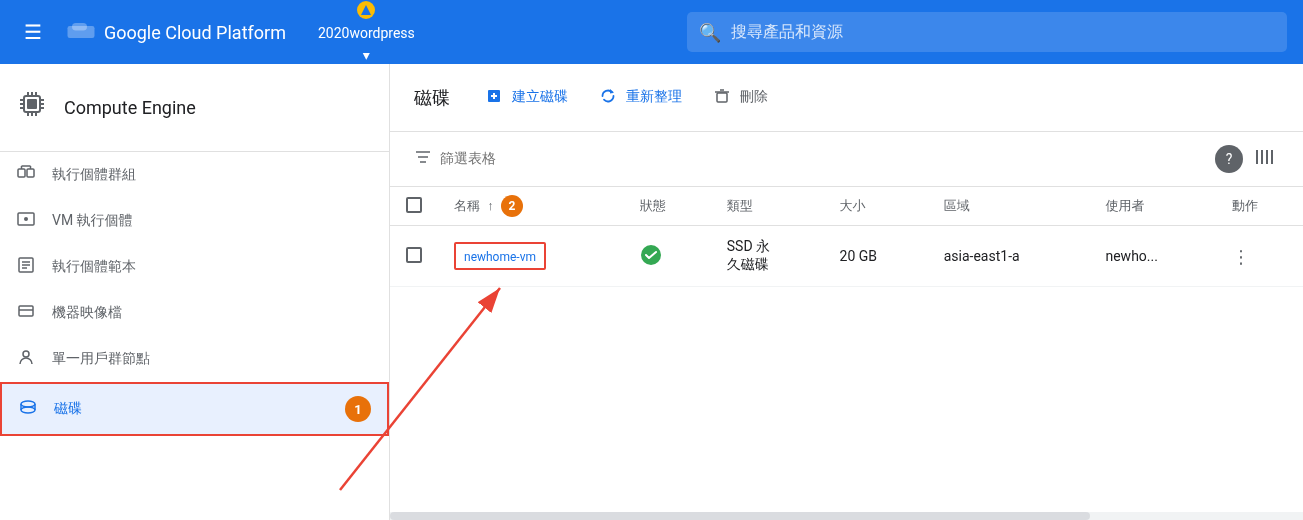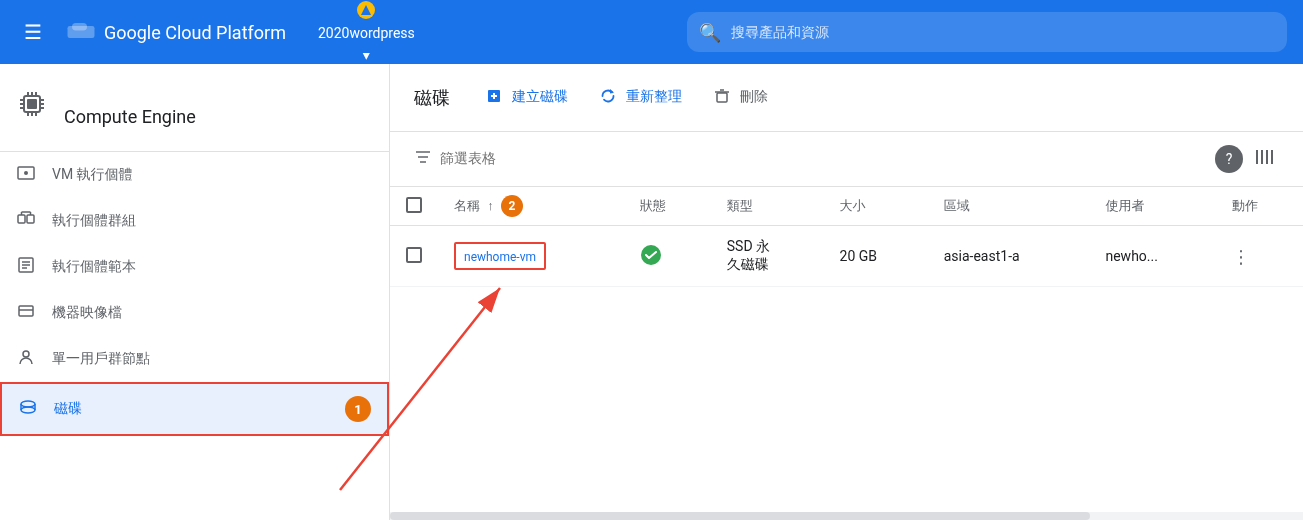--- a/index.html
+++ b/index.html
@@ -57,24 +57,24 @@
     }
     .nav-search {
       flex: 1;
       max-width: 600px;
       margin-left: auto;
       position: relative;
     }
     .nav-search input {
       width: 100%;
       height: 40px;
-      border-radius: 12px;
+      border-radius: 5px;
       border: none;
       padding: 0 21px 0 44px;
-      font-size: 14px;
+      font-size: 16px;
       background: rgba(255,255,255,0.15);
       color: white;
       outline: none;
     }
     .nav-search input::placeholder { color: rgba(255,255,255,0.8); }
     .nav-search-icon {
       position: absolute;
       left: 12px;
       top: 50%;
       transform: translateY(-50%);
@@ -91,21 +91,21 @@
     
     .sidebar {
       width: 390px;
       min-width: 390px;
       background: #fff;
       border-right: 1px solid #e0e0e0;
       overflow-y: auto;
     }
     .sidebar-header {
       display: flex;
-      align-items: flex-end;
+      align-items: center;
       gap: 16px;
       padding: 24px 16px;
       border-bottom: 1px solid #e0e0e0;
     }
     .sidebar-header-icon {
       color: #5f6368;
       font-size: 28px;
     }
     .sidebar-header-title {
       font-size: 18px;
@@ -364,38 +364,38 @@
         </svg>
       </span>
       <span class="sidebar-header-title">Compute Engine</span>
     </div>
 
     <div class="sidebar-scroll-area">
 
       <div class="sidebar-item">
         <span class="sidebar-item-icon">
           <svg width="18" height="18" viewBox="0 0 18 18" fill="none">
-            <rect x="1" y="3" width="16" height="12" rx="1" stroke="#5f6368" stroke-width="1.5" fill="none"></rect>
-            <circle cx="9" cy="9" r="2" fill="#5f6368"></circle>
-          </svg>
-        </span>
-        <span class="sidebar-item-label">VM 執行個體</span>
-      </div>
-
-      <div class="sidebar-item">
-        <span class="sidebar-item-icon">
-          <svg width="18" height="18" viewBox="0 0 18 18" fill="none">
             <rect x="1" y="5" width="7" height="8" rx="1" stroke="#5f6368" stroke-width="1.5" fill="none"></rect>
             <rect x="10" y="5" width="7" height="8" rx="1" stroke="#5f6368" stroke-width="1.5" fill="none"></rect>
             <line x1="4.5" y1="2" x2="4.5" y2="5" stroke="#5f6368" stroke-width="1.5"></line>
             <line x1="13.5" y1="2" x2="13.5" y2="5" stroke="#5f6368" stroke-width="1.5"></line>
             <line x1="4.5" y1="2" x2="13.5" y2="2" stroke="#5f6368" stroke-width="1.5"></line>
           </svg>
         </span>
         <span class="sidebar-item-label">執行個體群組</span>
+      </div>
+
+      <div class="sidebar-item">
+        <span class="sidebar-item-icon">
+          <svg width="18" height="18" viewBox="0 0 18 18" fill="none">
+            <rect x="1" y="3" width="16" height="12" rx="1" stroke="#5f6368" stroke-width="1.5" fill="none"></rect>
+            <circle cx="9" cy="9" r="2" fill="#5f6368"></circle>
+          </svg>
+        </span>
+        <span class="sidebar-item-label">VM 執行個體</span>
       </div>
 
       <div class="sidebar-item">
         <span class="sidebar-item-icon">
           <svg width="18" height="18" viewBox="0 0 18 18" fill="none">
             <rect x="2" y="2" width="14" height="14" rx="1" stroke="#5f6368" stroke-width="1.5" fill="none"></rect>
             <line x1="5" y1="6" x2="13" y2="6" stroke="#5f6368" stroke-width="1.5"></line>
             <line x1="5" y1="9" x2="13" y2="9" stroke="#5f6368" stroke-width="1.5"></line>
             <line x1="5" y1="12" x2="10" y2="12" stroke="#5f6368" stroke-width="1.5"></line>
           </svg>

